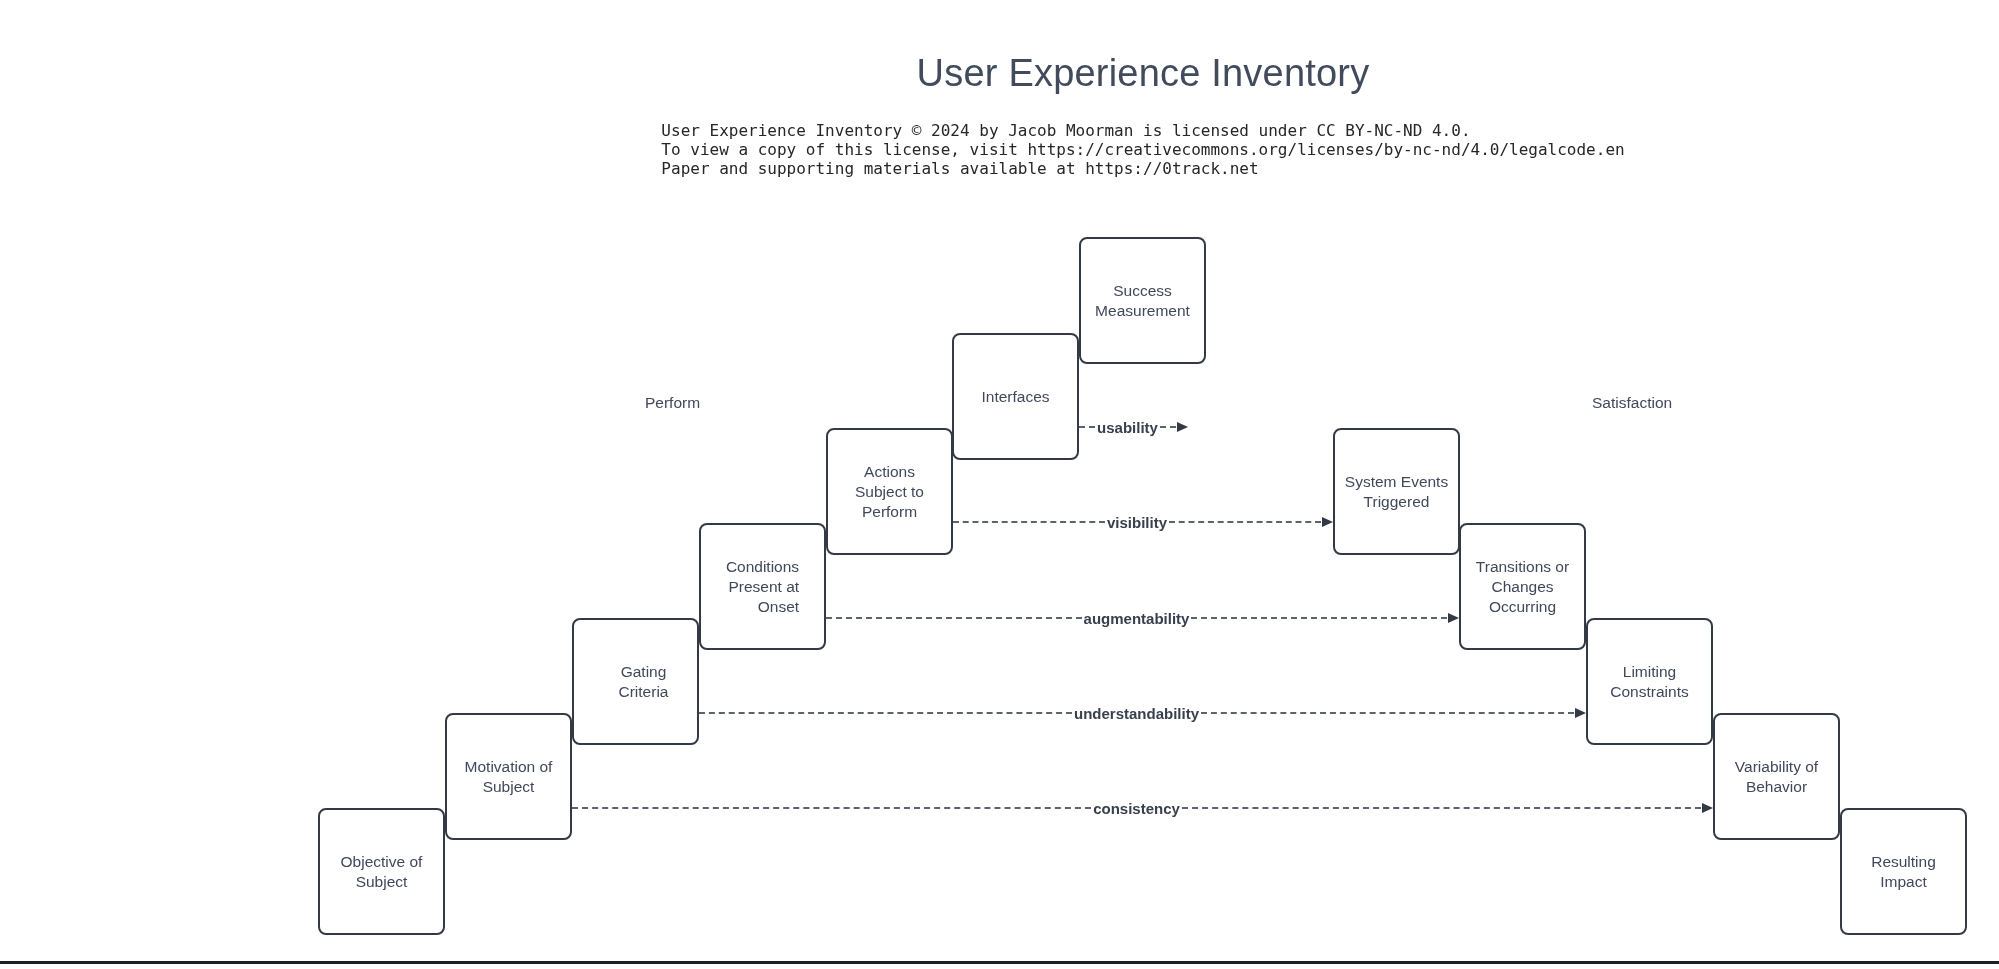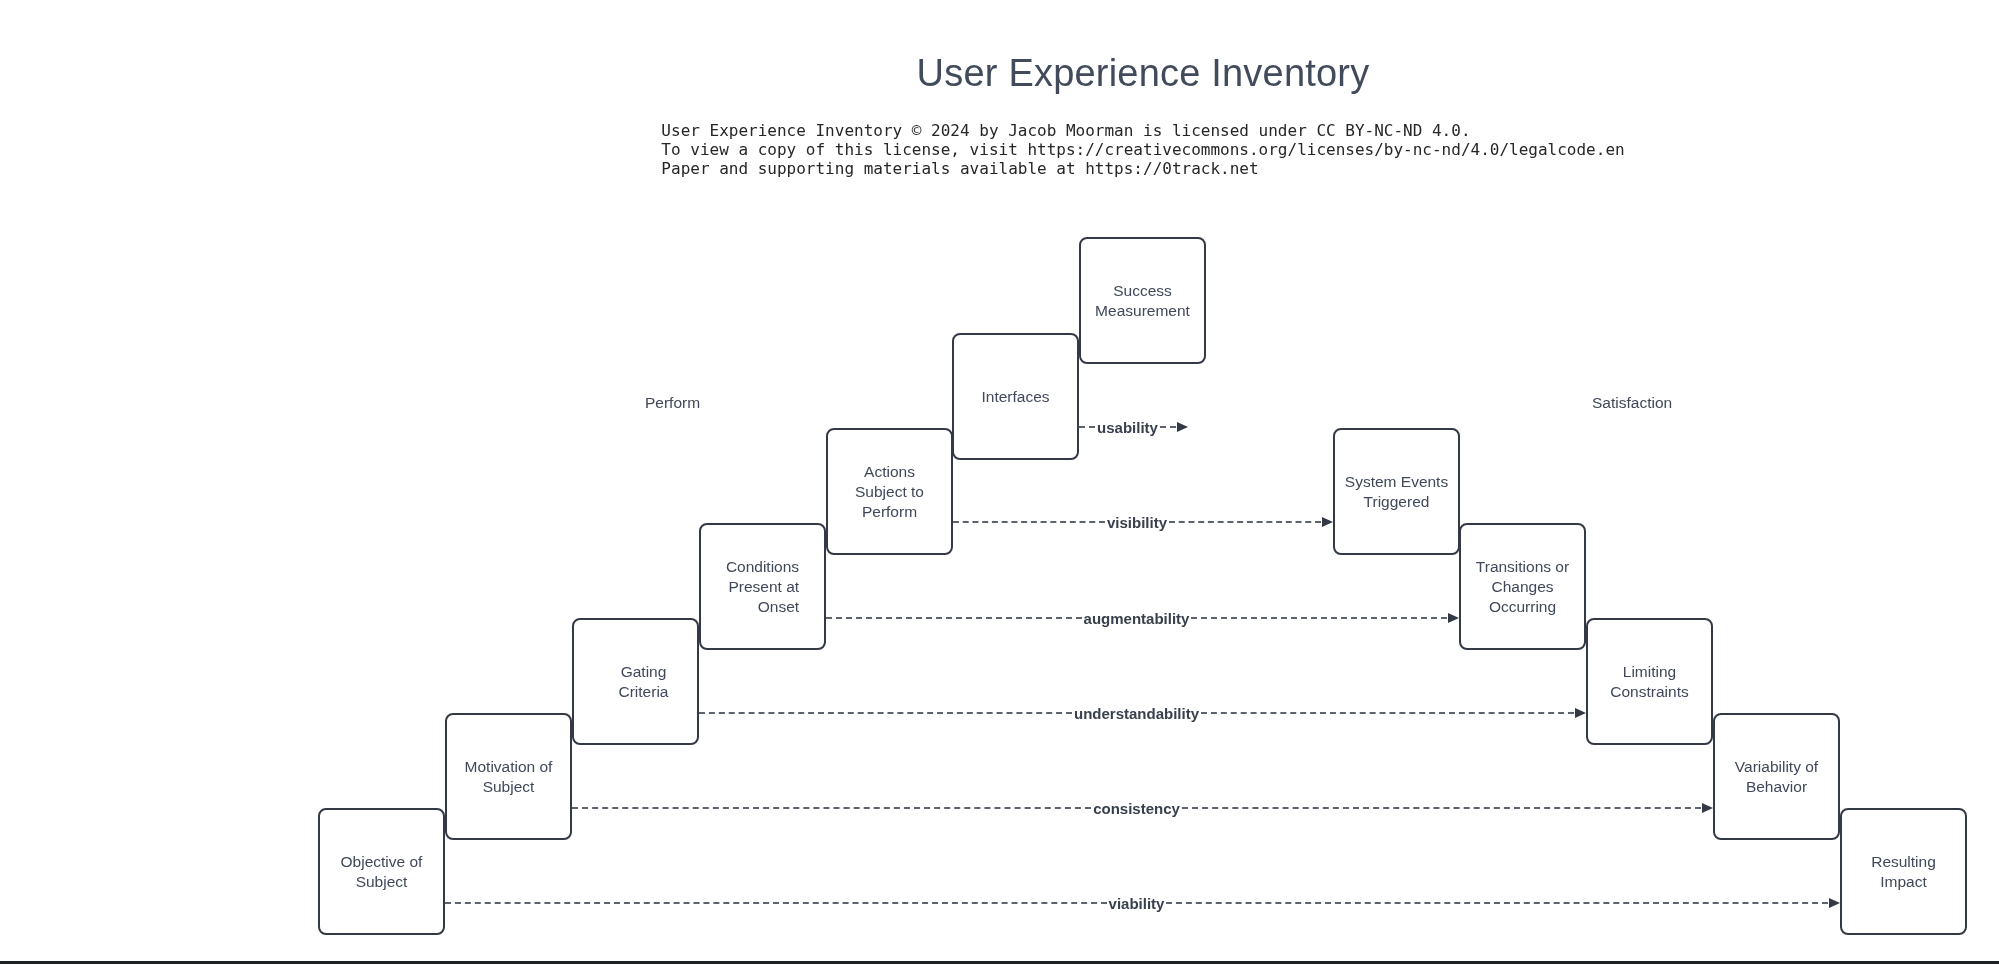--- a/index.html
+++ b/index.html
@@ -161,26 +161,20 @@
     <span class="arrow-label">understandability</span>
     <span class="dash"></span>
     <span class="arrowhead"></span>
   </div>
   <div class="arrow a-consistency">
     <span class="dash"></span>
     <span class="arrow-label">consistency</span>
     <span class="dash"></span>
     <span class="arrowhead"></span>
   </div>
-  <div class="arrow a-viability">
-    <span class="dash"></span>
-    <span class="arrow-label">viability</span>
-    <span class="dash"></span>
-    <span class="arrowhead"></span>
-  </div>
 
   <div class="box b-objective">
     <span class="box-label">Objective of
 Subject</span>
   </div>
   <div class="box b-motivation">
     <span class="box-label">Motivation of
 Subject</span>
   </div>
   <div class="box b-gating">

